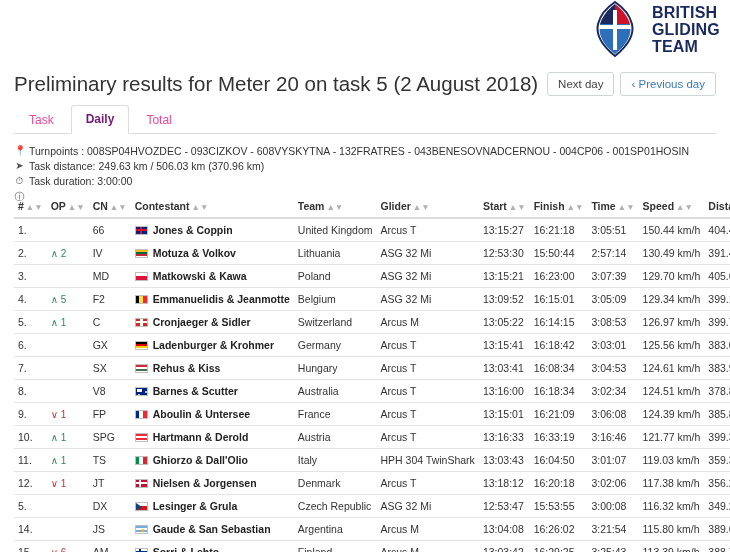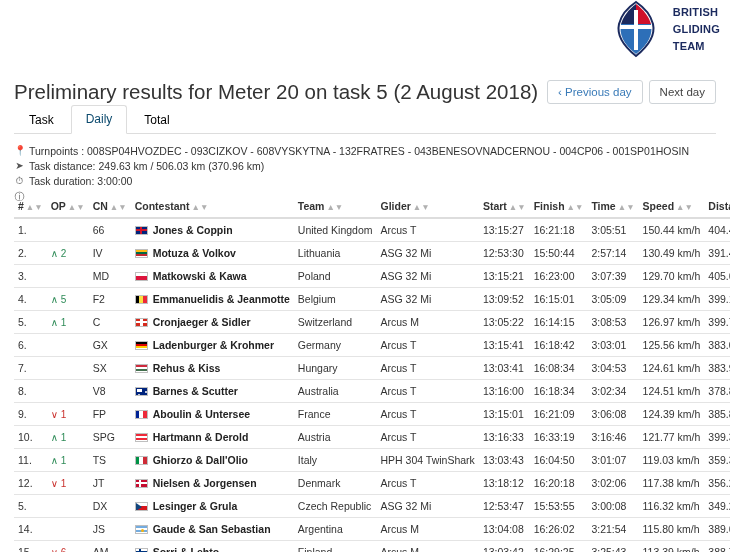--- a/index.html
+++ b/index.html
@@ -17,30 +17,30 @@
   .logo-wrap {
     position: absolute;
     top: 0; right: 10px;
     display: flex;
     align-items: center;
     gap: 8px;
   }
   .logo-mark { width: 58px; height: 58px; position: relative; }
   .logo-text {
     font-weight: bold;
-    font-size: 11px;
+    font-size: 16px;
     line-height: 17px;
     color: #1b2a5e;
     letter-spacing: 0.2px;
   }
 
   
   .title-row {
     position: absolute;
-    top: 80px; left: 14px; right: 14px;
+    top: 72px; left: 14px; right: 14px;
     display: flex;
     align-items: center;
   }
   .page-title {
     font-size: 20.5px;
     color: #333333;
     font-weight: normal;
     flex: 1 1 auto;
     white-space: nowrap;
   }
@@ -63,33 +63,34 @@
     top: 106px; left: 14px; right: 14px;
     height: 28px;
     border-bottom: 1px solid #dddddd;
     display: flex;
     align-items: flex-end;
     gap: 2px;
   }
   .tab {
     font-size: 12px;
     padding: 6px 14px 7px 14px;
-    color: #000000;
+    color: #ec4899;
     cursor: pointer;
     border: 1px solid transparent;
     border-bottom: none;
     border-radius: 3px 3px 0 0;
     position: relative;
     top: 1px;
   }
   .tab.active {
-    color: #0c4a6e;
+    color: #701a75;
     background: #ffffff;
     border-color: #dddddd;
     border-bottom: 1px solid #ffffff;
+    font-weight: bold;
   }
 
   
   .info-block {
     position: absolute;
     top: 144px; left: 14px; right: 14px;
     font-size: 10.5px;
     color: #333333;
     line-height: 14.2px;
   }
@@ -180,22 +181,22 @@
     <div class="logo-text">
       <div>BRITISH</div>
       <div>GLIDING</div>
       <div>TEAM</div>
     </div>
   </div>
 
   <div class="title-row">
     <div class="page-title">Preliminary results for Meter 20 on task 5 (2 August 2018)</div>
     <div class="nav-buttons">
+      <button class="btn secondary">Next day</button>
       <button class="btn">‹ Previous day</button>
-      <button class="btn secondary">Next day</button>
     </div>
   </div>
 
   <div class="tabs">
     <div class="tab">Task</div>
     <div class="tab active">Daily</div>
     <div class="tab">Total</div>
   </div>
 
   <div class="info-block">

